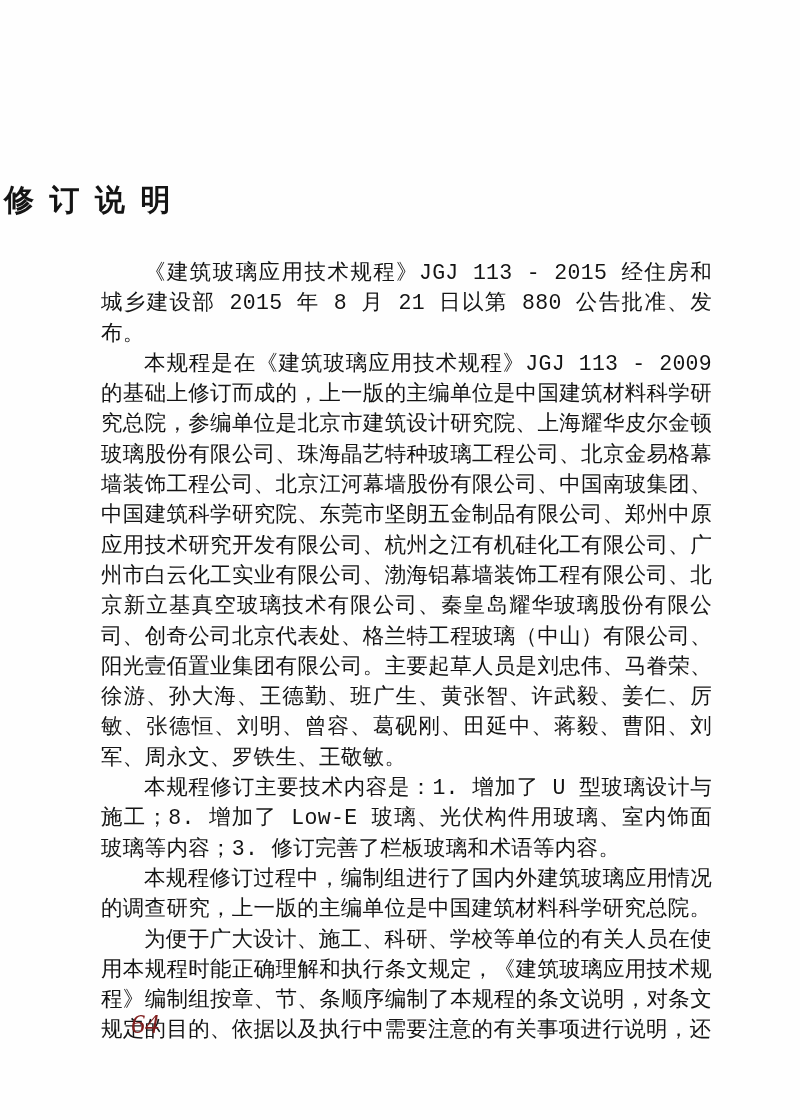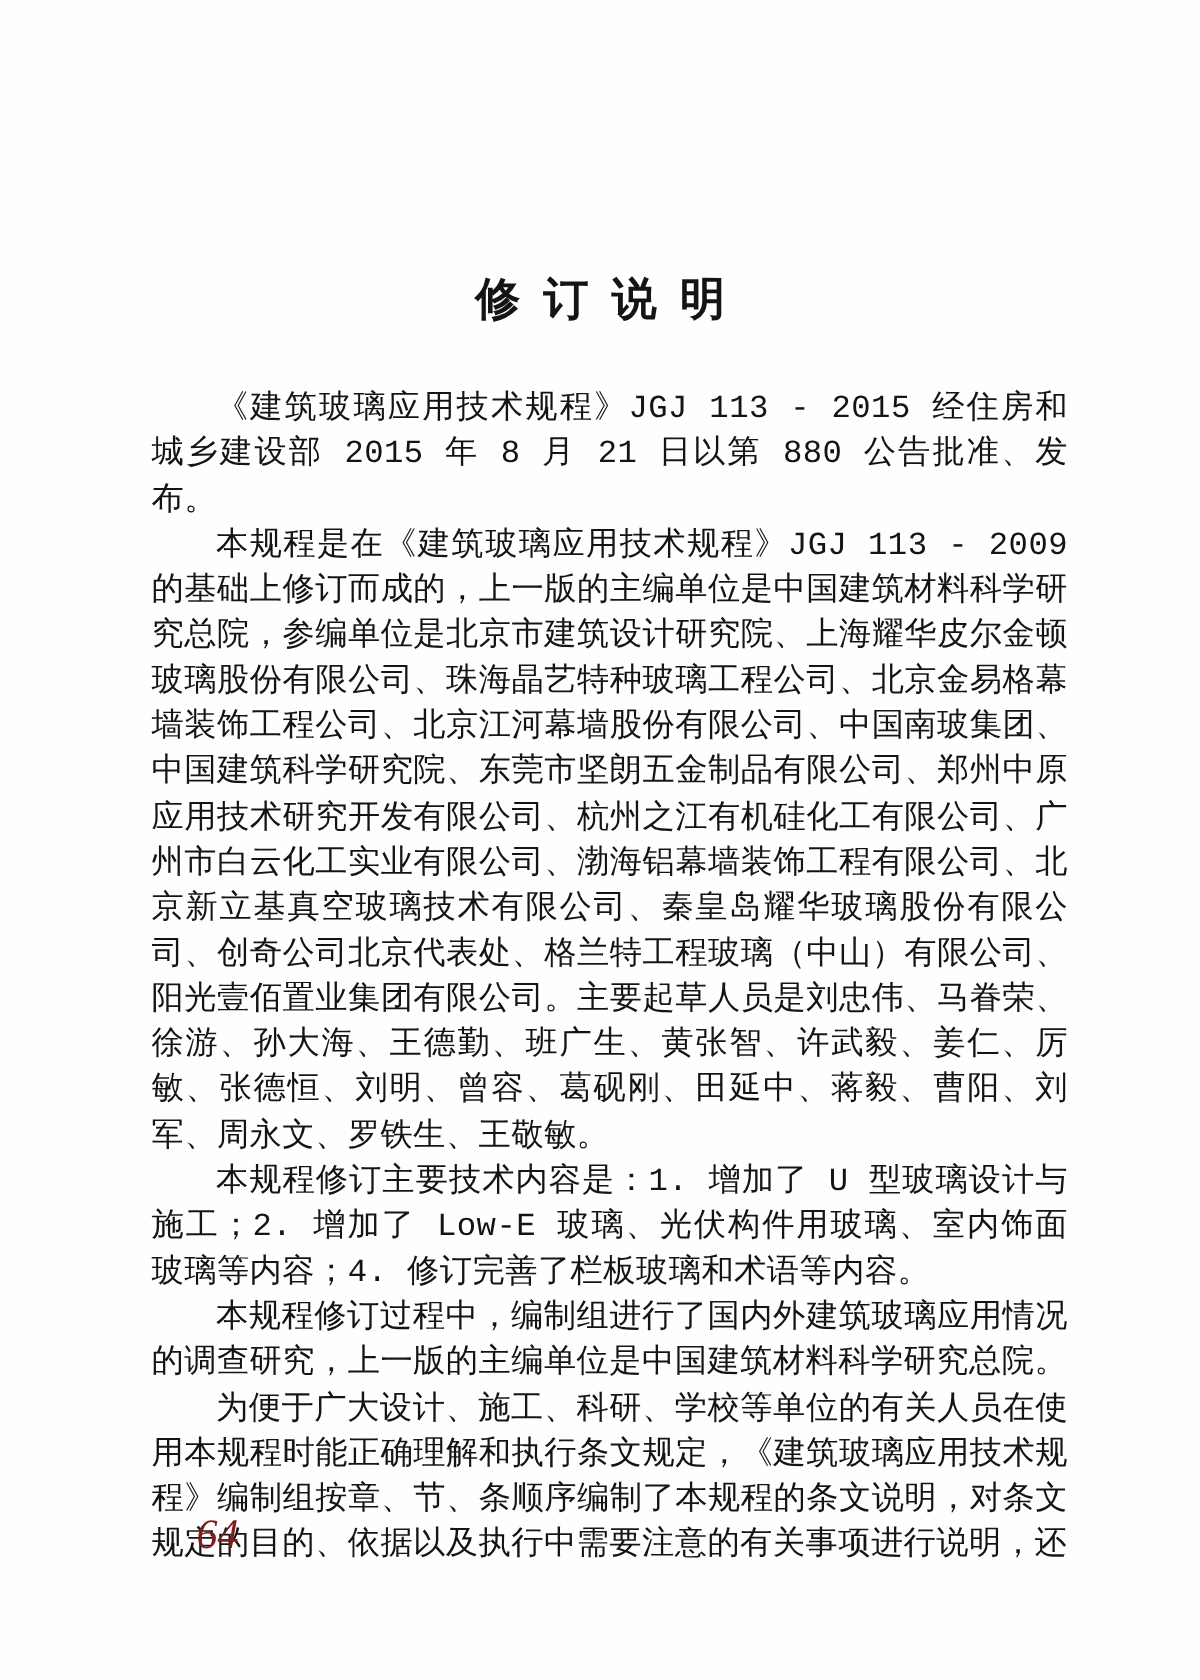--- a/index.html
+++ b/index.html
@@ -15,21 +15,21 @@
     overflow: hidden;
     font-family: "Liberation Serif", "DejaVu Serif", serif;
     color: #141414;
   }
   .doc-title {
     position: absolute;
     top: 183px;
     left: 0;
     width: 100%;
     margin: 0;
-    text-align: center;
+    text-align: left;
     font-size: 30px;
     line-height: 34px;
     font-weight: bold;
     letter-spacing: 4px;
     text-indent: 4px;
     white-space: pre;
   }
   .doc-body {
     position: absolute;
     top: 258px;
@@ -58,20 +58,20 @@
 </head>
 <body>
 
 <div class="page">
 
   <h1 class="doc-title">修 订 说 明</h1>
 
   <div class="doc-body">
     <p>《建筑玻璃应用技术规程》JGJ 113 - 2015 经住房和城乡建设部 2015 年 8 月 21 日以第 880 公告批准、发布。</p>
     <p>本规程是在《建筑玻璃应用技术规程》JGJ 113 - 2009 的基础上修订而成的，上一版的主编单位是中国建筑材料科学研究总院，参编单位是北京市建筑设计研究院、上海耀华皮尔金顿玻璃股份有限公司、珠海晶艺特种玻璃工程公司、北京金易格幕墙装饰工程公司、北京江河幕墙股份有限公司、中国南玻集团、中国建筑科学研究院、东莞市坚朗五金制品有限公司、郑州中原应用技术研究开发有限公司、杭州之江有机硅化工有限公司、广州市白云化工实业有限公司、渤海铝幕墙装饰工程有限公司、北京新立基真空玻璃技术有限公司、秦皇岛耀华玻璃股份有限公司、创奇公司北京代表处、格兰特工程玻璃（中山）有限公司、阳光壹佰置业集团有限公司。主要起草人员是刘忠伟、马眷荣、徐游、孙大海、王德勤、班广生、黄张智、许武毅、姜仁、厉敏、张德恒、刘明、曾容、葛砚刚、田延中、蒋毅、曹阳、刘军、周永文、罗铁生、王敬敏。</p>
-    <p>本规程修订主要技术内容是：1. 增加了 U 型玻璃设计与施工；2. 增加了 Low-E 玻璃、光伏构件用玻璃、室内饰面玻璃等内容；4. 修订完善了栏板玻璃和术语等内容。</p>
+    <p>本规程修订主要技术内容是：1. 增加了 U 型玻璃设计与施工；8. 增加了 Low-E 玻璃、光伏构件用玻璃、室内饰面玻璃等内容；3. 修订完善了栏板玻璃和术语等内容。</p>
     <p>本规程修订过程中，编制组进行了国内外建筑玻璃应用情况的调查研究，上一版的主编单位是中国建筑材料科学研究总院。</p>
     <p>为便于广大设计、施工、科研、学校等单位的有关人员在使用本规程时能正确理解和执行条文规定，《建筑玻璃应用技术规程》编制组按章、节、条顺序编制了本规程的条文说明，对条文规定的目的、依据以及执行中需要注意的有关事项进行说明，还</p>
   </div>
 
   <div class="page-number">64</div>
 
 </div>
 
 </body></html>

